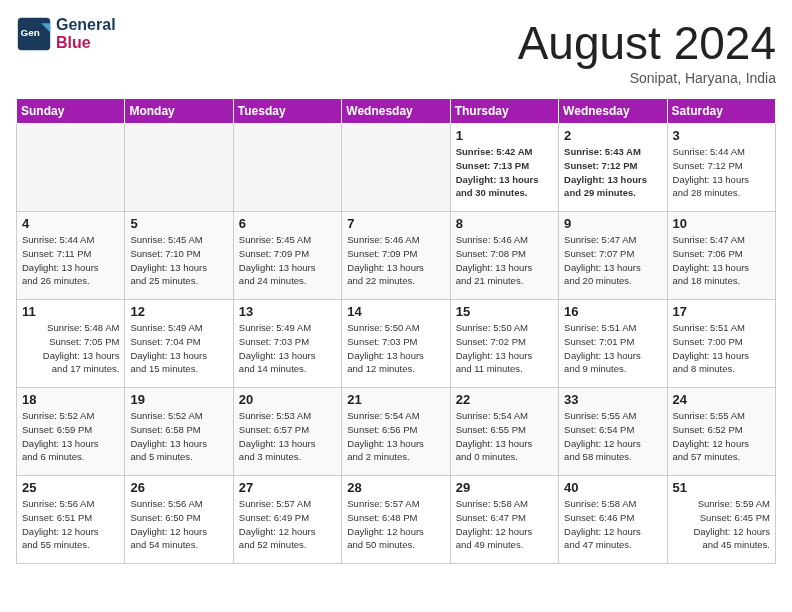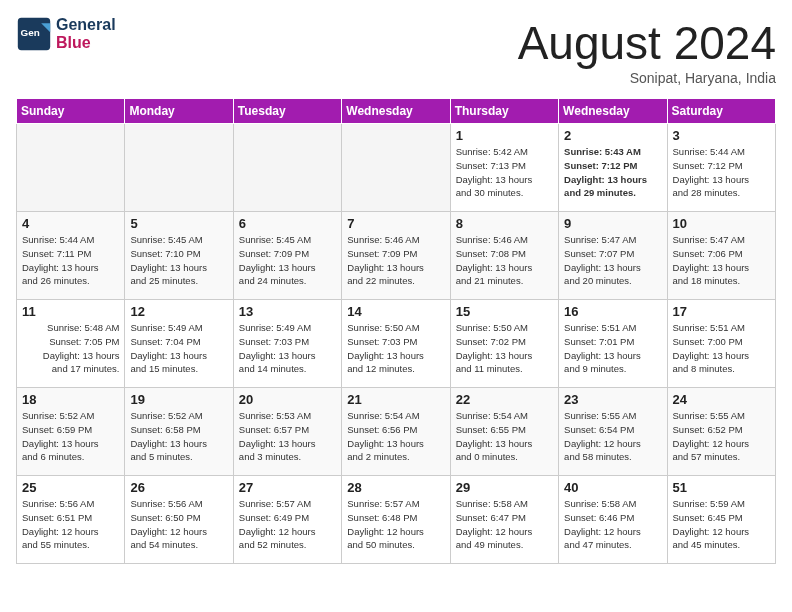--- a/index.html
+++ b/index.html
@@ -117,21 +117,21 @@
       </tr>
   </thead>
   <tbody id="calendar-body">
       <tr>
         <td class="empty"></td>
         <td class="empty"></td>
         <td class="empty"></td>
         <td class="empty"></td>
         <td>
           <div class="day-number">1</div>
-          <div class="day-info" style="white-space: pre-line;">Sunrise: 5:42 AM
+          <div class="day-info" style="white-space: pre-line; font-weight: bold;">Sunrise: 5:42 AM
 Sunset: 7:13 PM
 Daylight: 13 hours
 and 30 minutes.</div>
         </td>
         <td>
           <div class="day-number">2</div>
           <div class="day-info" style="white-space: pre-line; font-weight: bold;">Sunrise: 5:43 AM
 Sunset: 7:12 PM
 Daylight: 13 hours
 and 29 minutes.</div>
@@ -276,21 +276,21 @@
 and 2 minutes.</div>
         </td>
         <td>
           <div class="day-number">22</div>
           <div class="day-info" style="white-space: pre-line;">Sunrise: 5:54 AM
 Sunset: 6:55 PM
 Daylight: 13 hours
 and 0 minutes.</div>
         </td>
         <td>
-          <div class="day-number">23</div>
+          <div class="day-number">33</div>
           <div class="day-info" style="white-space: pre-line;">Sunrise: 5:55 AM
 Sunset: 6:54 PM
 Daylight: 12 hours
 and 58 minutes.</div>
         </td>
         <td>
           <div class="day-number">24</div>
           <div class="day-info" style="white-space: pre-line;">Sunrise: 5:55 AM
 Sunset: 6:52 PM
 Daylight: 12 hours
@@ -335,20 +335,20 @@
         </td>
         <td>
           <div class="day-number">40</div>
           <div class="day-info" style="white-space: pre-line;">Sunrise: 5:58 AM
 Sunset: 6:46 PM
 Daylight: 12 hours
 and 47 minutes.</div>
         </td>
         <td>
           <div class="day-number">51</div>
-          <div class="day-info" style="white-space: pre-line;">Sunrise: 5:59 AM
+          <div class="day-info" style="white-space: pre-line; text-align: right;">Sunrise: 5:59 AM
 Sunset: 6:45 PM
 Daylight: 12 hours
 and 45 minutes.</div>
         </td>
       </tr>
     </tbody>
 </table>
 
 </body></html>

